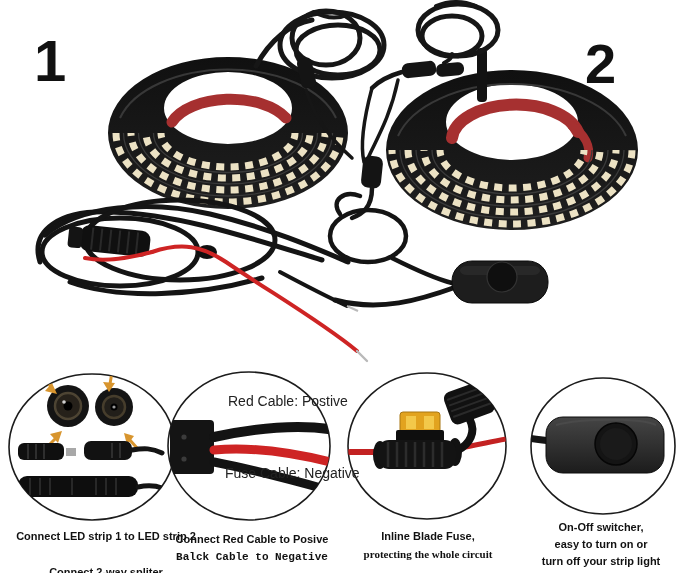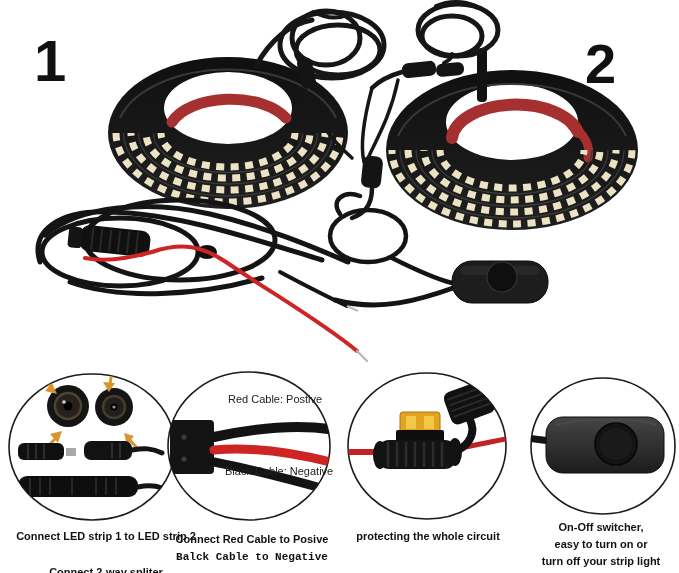--- a/index.html
+++ b/index.html
@@ -4,21 +4,21 @@
 <style>
   html,body{margin:0;padding:0;background:#fff;}
   .stage{
     position:relative;width:679px;height:573px;background:#ffffff;overflow:hidden;
     font-family:"Liberation Sans", sans-serif;color:#1a1a1a;
   }
   .stage svg{position:absolute;left:0;top:0;}
   .num{position:absolute;font-weight:700;color:#111;line-height:1;}
   .num1{left:34px;top:32px;font-size:58px;}
   .num2{left:585px;top:36px;font-size:56px;font-weight:600;}
-  .inner-label{position:absolute;font-size:11px;font-weight:400;color:#222;white-space:nowrap;}
+  .inner-label{position:absolute;font-size:14px;font-weight:400;color:#222;white-space:nowrap;}
   .lbl-red{left:228px;top:393px;}
   .lbl-black{left:225px;top:465px;}
   .caption{position:absolute;text-align:center;font-weight:700;font-size:11px;line-height:16px;color:#111;}
   .cap1{left:16px;top:528px;width:180px;}
   .cap1 .line+.line{margin-top:20px;}
   .cap2{left:166px;top:531px;width:172px;}
   .cap2 .line+.line{margin-top:2px;font-family:Liberation Mono, monospace;}
   .cap3{left:344px;top:528px;width:168px;}
   .cap3 .line+.line{margin-top:2px;font-family:Liberation Serif, serif;}
   .cap4{left:514px;top:519px;width:174px;}
@@ -250,31 +250,32 @@
     <path d="M 556 425 C 582 418 642 418 656 425" stroke="#4a4a4a" stroke-width="2" fill="none"></path>
     <circle cx="616" cy="444" r="21" fill="#141414" stroke="#060606" stroke-width="1.5"></circle>
     <circle cx="616" cy="444" r="16" fill="#1a1a1a"></circle>
   </g>
 </svg>
 
   <div class="num num1">1</div>
   <div class="num num2">2</div>
 
   <div class="inner-label lbl-red">Red Cable: Postive</div>
-  <div class="inner-label lbl-black">Black Cable: Negative</div>
+  <div class="inner-label lbl-black">Fuse Cable: Negative</div>
 
   <div class="caption cap1">
     <div class="line">Connect LED strip 1 to LED strip 2</div>
     <div class="line">Connect 2-way spliter</div>
   </div>
   <div class="caption cap2">
     <div class="line">Connect Red Cable to Posive</div>
     <div class="line">Balck Cable to Negative</div>
   </div>
   <div class="caption cap3">
+    <div class="line">Inline Blade Fuse,</div>
     <div class="line">protecting the whole circuit</div>
   </div>
   <div class="caption cap4">
     <div class="line">On-Off switcher,</div>
     <div class="line">easy to turn on or</div>
     <div class="line">turn off your strip light</div>
   </div>
 </div>
 
 </body></html>

